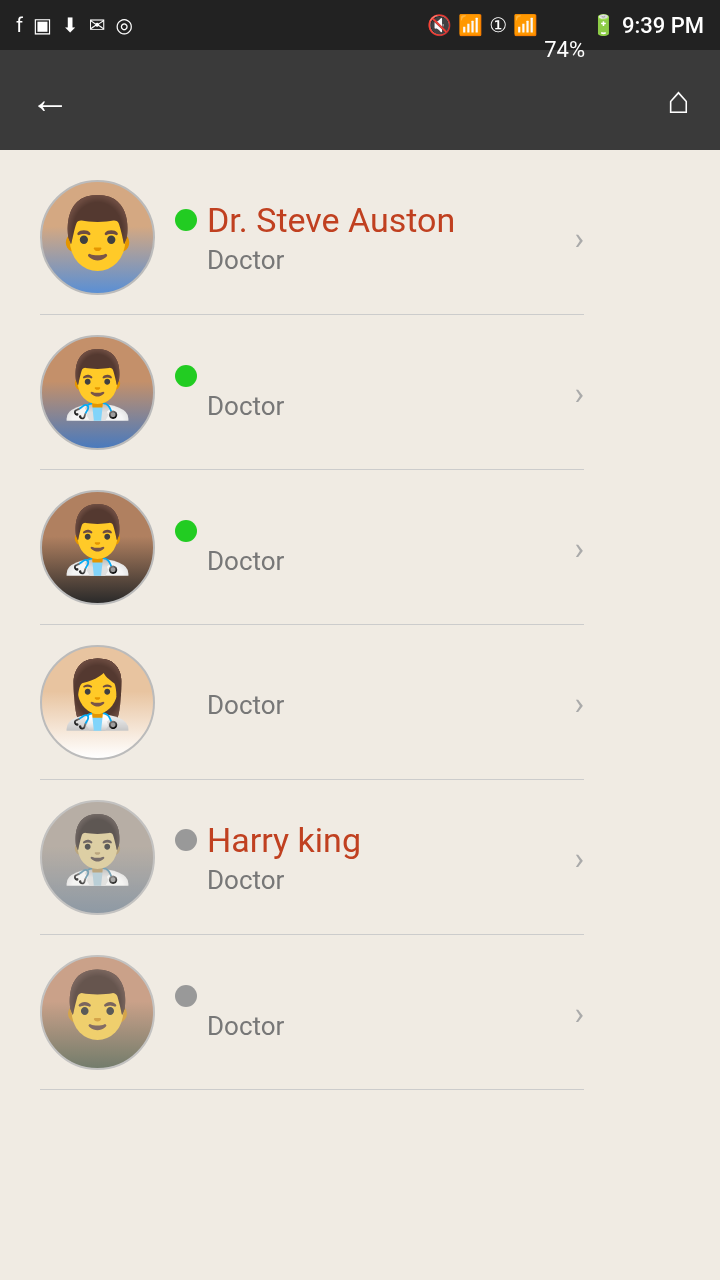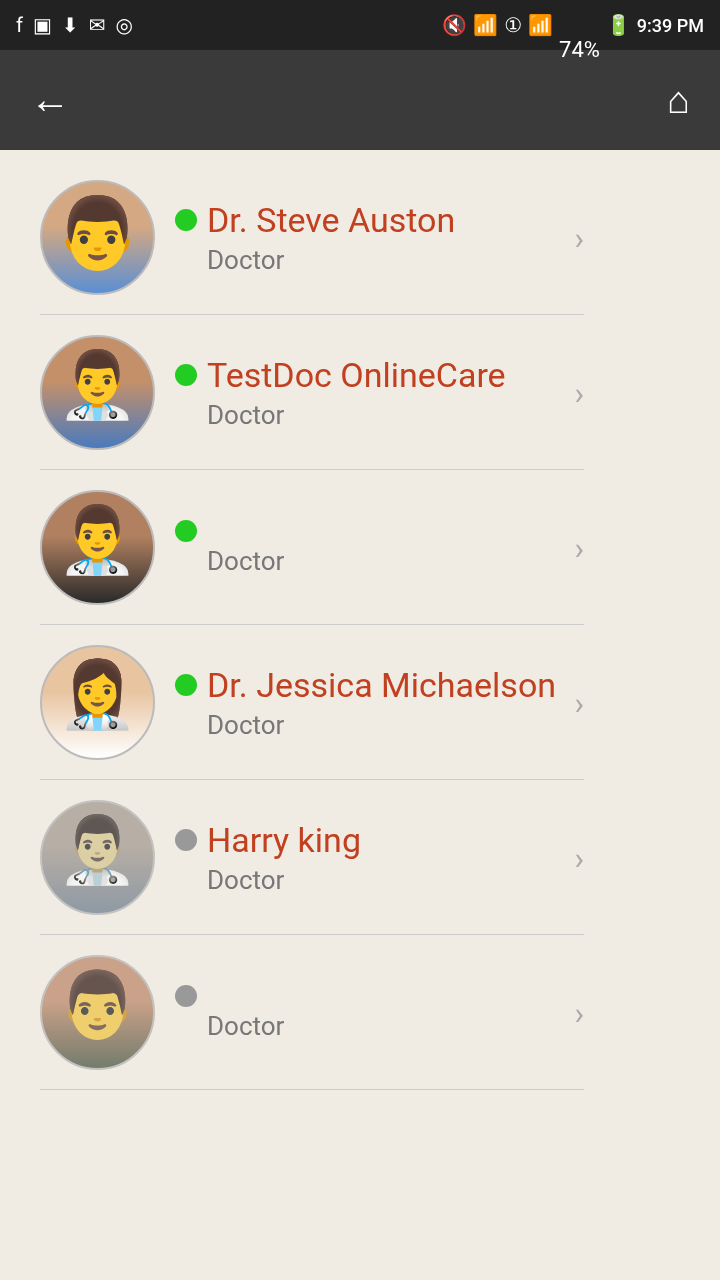--- a/index.html
+++ b/index.html
@@ -33,21 +33,21 @@
       align-items: center;
       gap: 6px;
       font-size: 22px;
       color: #ffffff;
     }
     .status-icon {
       color: #ffffff;
       font-size: 20px;
     }
     .status-time {
-      font-size: 18px;
+      font-size: 22px;
       color: #ffffff;
       font-weight: 500;
     }
     .status-battery {
       font-size: 22px;
       color: #ffffff;
       margin-top: 48px;
     }
 
     
@@ -268,43 +268,38 @@
         </div>
         <div class="doctor-role">Doctor</div>
       </div>
       <span class="chevron">›</span>
     </div>
     <div class="doctor-item">
       <div class="doctor-avatar avatar-2"></div>
       <div class="doctor-info">
         <div class="doctor-name-row">
           <span class="status-dot online"></span>
-          <span class="doctor-name">TestDoc OnlineCare</span>
         </div>
         <div class="doctor-role">Doctor</div>
       </div>
       <span class="chevron">›</span>
     </div>
     <div class="doctor-item">
       <div class="doctor-avatar avatar-3"></div>
       <div class="doctor-info">
         <div class="doctor-name-row">
           <span class="status-dot online"></span>
         </div>
         <div class="doctor-role">Doctor</div>
       </div>
       <span class="chevron">›</span>
     </div>
     <div class="doctor-item">
       <div class="doctor-avatar avatar-4"></div>
       <div class="doctor-info">
-        <div class="doctor-name-row">
-          <span class="status-dot online"></span>
-          <span class="doctor-name">Dr. Jessica Michaelson</span>
-        </div>
         <div class="doctor-role">Doctor</div>
       </div>
       <span class="chevron">›</span>
     </div>
     <div class="doctor-item">
       <div class="doctor-avatar avatar-5"></div>
       <div class="doctor-info">
         <div class="doctor-name-row">
           <span class="status-dot offline"></span>
           <span class="doctor-name">Harry king</span>

